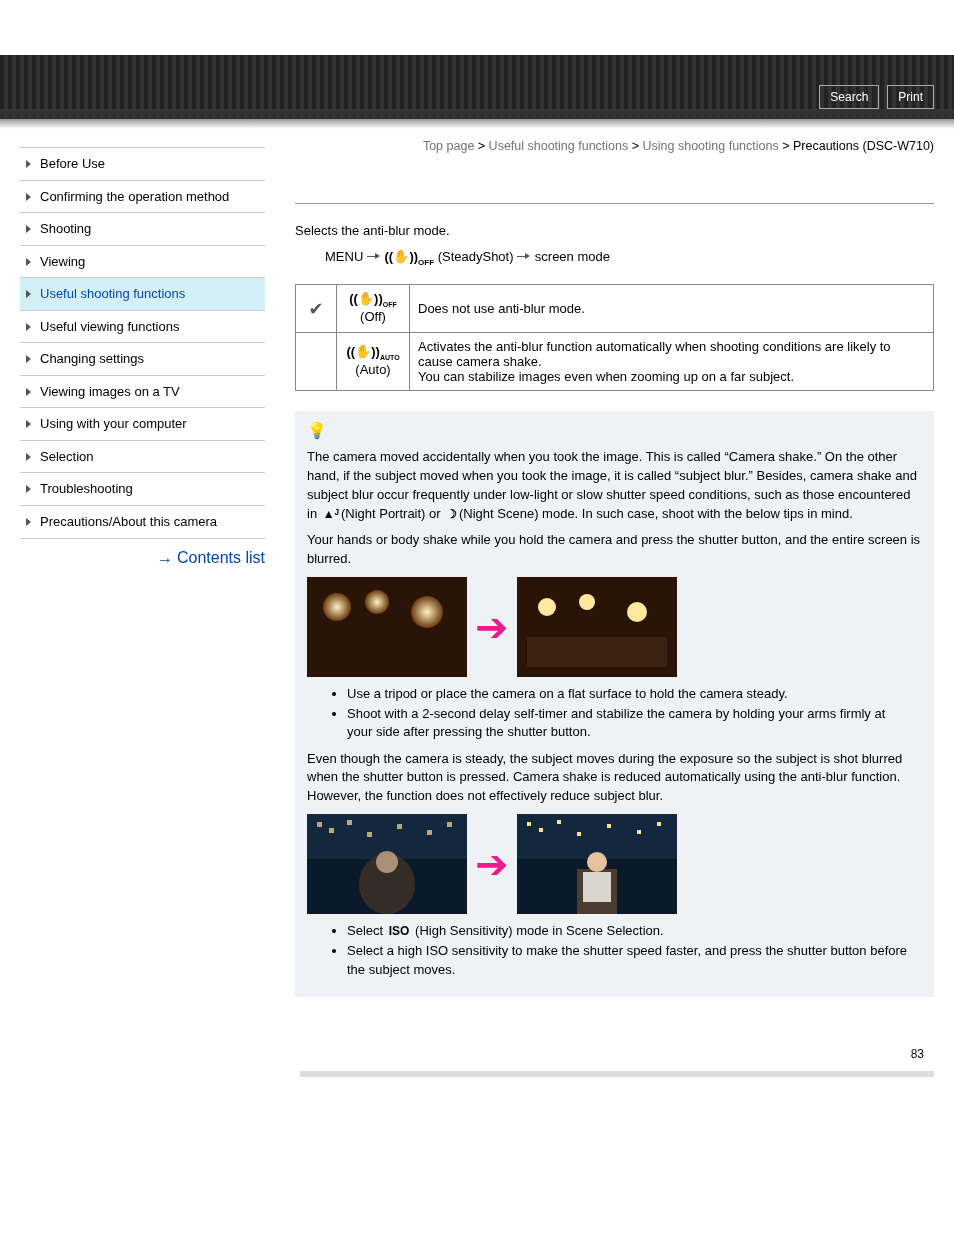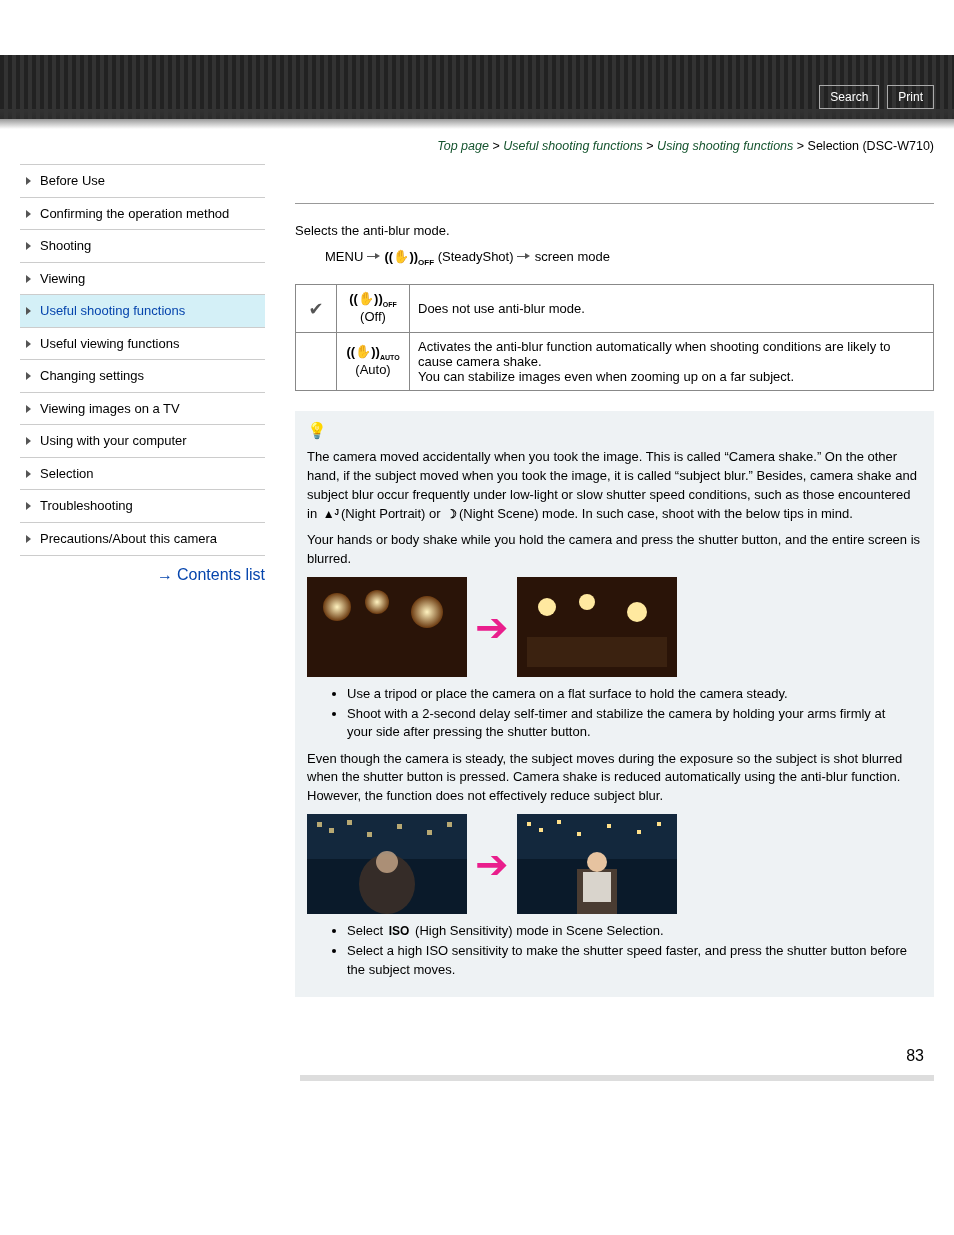--- a/index.html
+++ b/index.html
@@ -39,21 +39,21 @@
   }
   .layout {
     display: flex;
     align-items: flex-start;
     padding: 20px 20px 40px 20px;
     gap: 30px;
   }
   .sidebar {
     width: 245px;
     flex-shrink: 0;
-    margin-top: 25px;
+    margin-top: 8px;
   }
   .sidebar ul {
     list-style: none;
     margin: 0;
     padding: 0;
     border-top: 1px solid #ccc;
   }
   .sidebar li {
     border-bottom: 1px solid #ccc;
     padding: 7px 6px 7px 20px;
@@ -87,21 +87,21 @@
   .main {
     flex: 1;
     min-width: 0;
   }
   .breadcrumb {
     text-align: right;
     color: #000;
     margin-bottom: 50px;
     font-size: 12.5px;
   }
-  .breadcrumb a { color: #14532d; text-decoration: none; font-style: italic; }
+  .breadcrumb a { color: #737373; text-decoration: none; }
   .hr { border-top: 1px solid #999; margin: 8px 0 18px; }
   .menu-line {
     padding-left: 30px;
     margin: 6px 0 18px;
   }
   .menu-line .arrow {
     display: inline-block;
     width: 14px;
     position: relative;
     top: -1px;
@@ -168,21 +168,21 @@
   }
   .bullets li { margin: 2px 12px; line-height: 1.4; }
   .inline-icon {
     display: inline-block;
     font-weight: bold;
     font-size: 12px;
     padding: 0 2px;
   }
   .pagefoot {
     text-align: right;
-    font-size: 16px;
+    font-size: 12px;
     padding: 10px 30px;
   }
   .bottom-bar {
     height: 6px;
     background: #ddd;
     margin: 0 20px 0 300px;
   }
   svg.photo1 { width: 160px; height: 100px; }
   svg.photo2 { width: 160px; height: 100px; }
 </style>
@@ -212,21 +212,21 @@
         <li>Troubleshooting</li>
         <li>Precautions/About this camera</li>
       </ul>
     <div class="contents-list">
       <span class="arrow">→</span><span>Contents list</span>
     </div>
   </nav>
 
   <main class="main">
     <div class="breadcrumb">
-      <a href="#">Top page</a><span> &gt; </span><a href="#">Useful shooting functions</a><span> &gt; </span><a href="#">Using shooting functions</a><span> &gt; </span><span>Selection (DSC-W710)</span>
+      <a href="#">Top page</a><span> &gt; </span><a href="#">Useful shooting functions</a><span> &gt; </span><a href="#">Using shooting functions</a><span> &gt; </span><span>Precautions (DSC-W710)</span>
     </div>
 
     <div class="hr"></div>
 
     <p class="para">Selects the anti-blur mode.</p>
 
     <div class="menu-line">
       <span>MENU</span>
       <span class="arrow"></span>
       <span class="icon-hand">((✋))<sub style="font-size:8px">OFF</sub></span>

